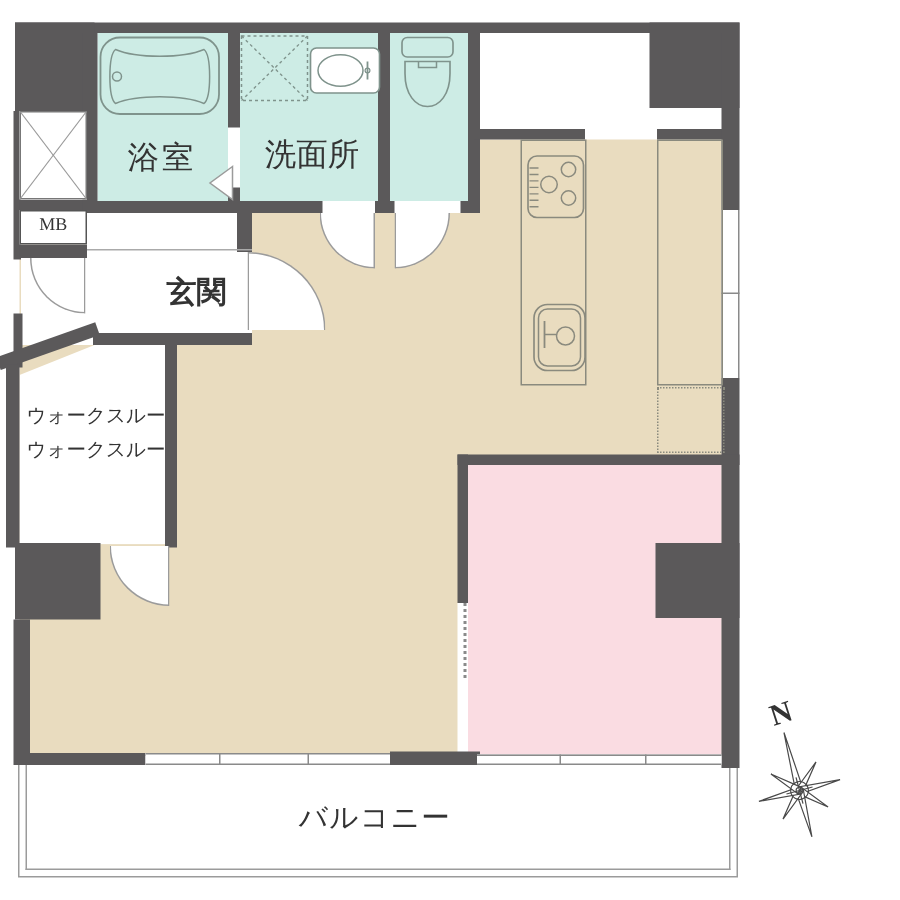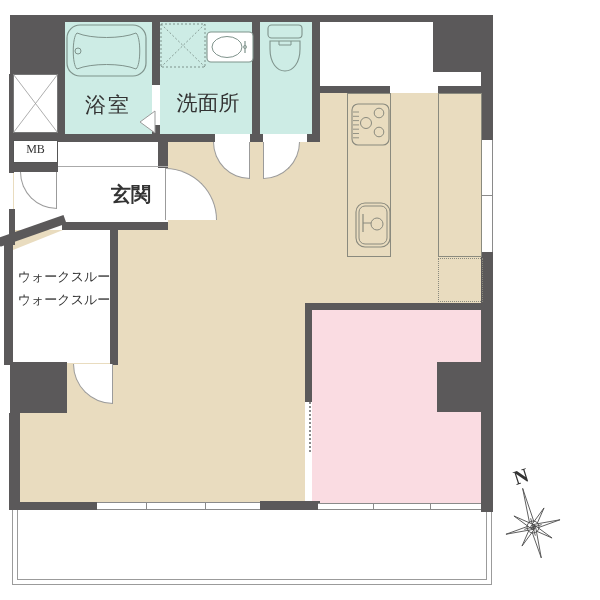--- a/index.html
+++ b/index.html
@@ -166,20 +166,21 @@
       <line x1="9" y1="13" x2="9" y2="31" stroke="#8a8a7e" stroke-width="1.2"></line>
       <line x1="9" y1="22" x2="17" y2="22" stroke="#8a8a7e" stroke-width="1"></line>
     </svg>
   </div>
 
   <div class="lbl" style="left:63px;top:91px;width:90px;font-size:21px;letter-spacing:2px;">浴室</div>
   <div class="lbl" style="left:163px;top:89px;width:90px;font-size:21px;">洗面所</div>
   <div class="lbl" style="left:86px;top:181px;width:90px;font-size:20px;font-weight:bold;">玄関</div>
   <div class="lbl" style="left:16px;top:268px;width:96px;font-size:13px;">ウォークスルー</div>
   <div class="lbl" style="left:16px;top:291px;width:96px;font-size:13px;">ウォークスルー</div>
+  <div class="lbl" style="left:188px;top:532px;width:124px;font-size:19px;letter-spacing:1px;">バルコニー</div>
 
   <div class="abs" style="left:491px;top:485px;">
     <svg width="84" height="84" viewBox="0 0 84 84">
       <g transform="translate(42,42) rotate(-15)" fill="#ffffff" stroke="#4a4a4a" stroke-width="0.8">
         <polygon transform="rotate(0)" points="0,-40 2.6,0 -2.6,0"></polygon>
         <polygon transform="rotate(45)" points="0,-22 2.4,0 -2.4,0"></polygon>
         <polygon transform="rotate(90)" points="0,-28 2.4,0 -2.4,0"></polygon>
         <polygon transform="rotate(135)" points="0,-22 2.4,0 -2.4,0"></polygon>
         <polygon transform="rotate(180)" points="0,-32 2.6,0 -2.6,0"></polygon>
         <polygon transform="rotate(225)" points="0,-22 2.4,0 -2.4,0"></polygon>

